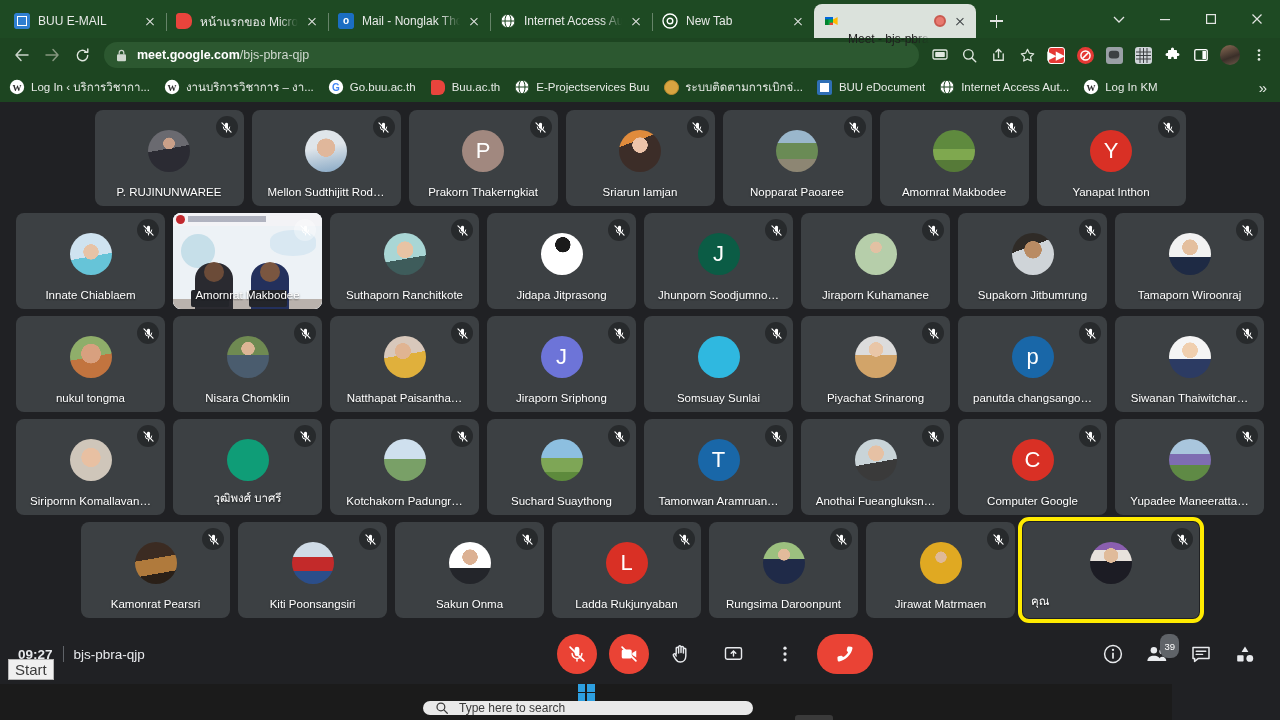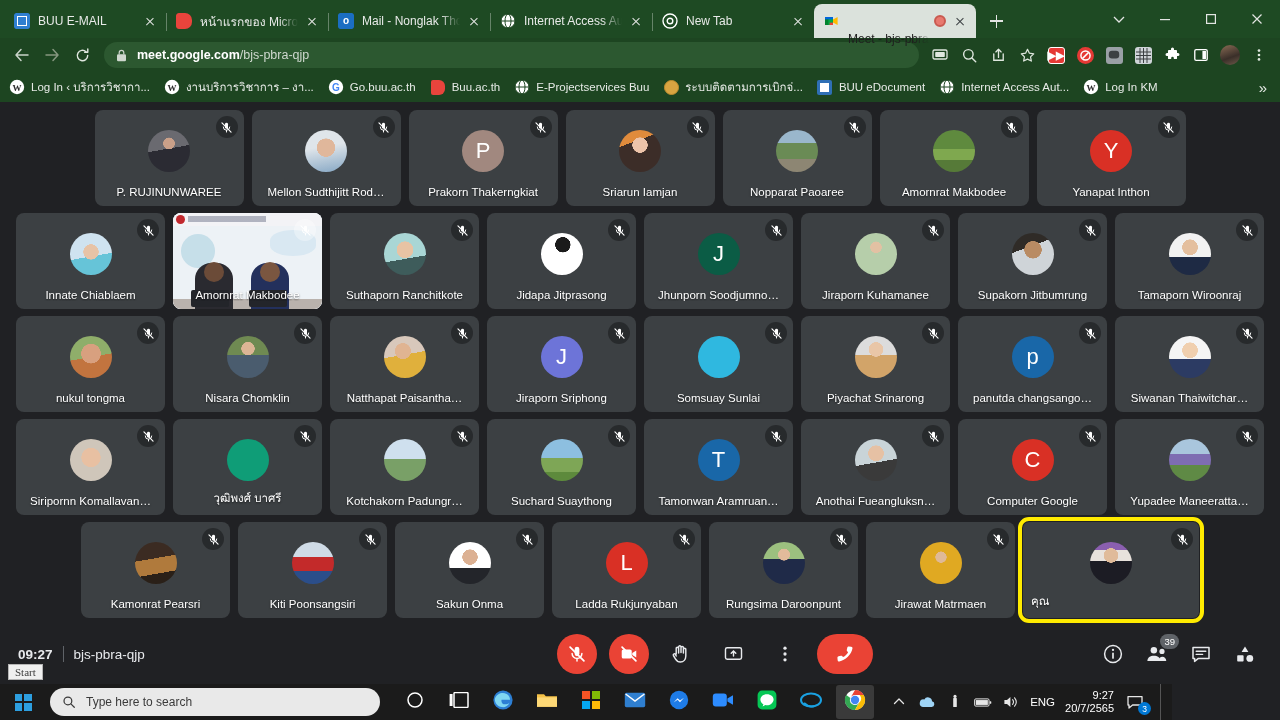--- a/index.html
+++ b/index.html
@@ -122,32 +122,32 @@
   .meetbar .mtime { font-size: 13.5px; color: #e8eaed; font-weight: 700; }
   .meetbar .sep { width: 1px; height: 16px; background: #5f6368; }
   .meetbar .mcode { font-size: 13.5px; color: #e8eaed; font-weight: 500; }
   .meetbar .center { flex: 1 1 auto; display: flex; align-items: center; justify-content: center; gap: 12px; }
   .ctrl { width: 40px; height: 40px; border-radius: 50%; display: flex; align-items: center; justify-content: center; background: transparent; }
   .ctrl.danger { background: #ea4335; }
   .ctrl.hangup { width: 56px; height: 40px; border-radius: 20px; background: #ea4335; }
   .meetbar .right { display: flex; align-items: center; gap: 18px; padding-right: 22px; }
   .rbtn { position: relative; width: 26px; height: 26px; display: flex; align-items: center; justify-content: center; }
   .badge {
-    position: absolute; top: -7px; right: -9px; min-width: 17px; height: 15px; border-radius: 8px;
+    position: absolute; top: -7px; right: -9px; min-width: 17px; height: 24px; border-radius: 8px;
     background: #5f6368; color: #fff; font-size: 9.5px; display: flex; align-items: center; justify-content: center; padding: 0 4px;
   }
 
   
   .start-tip {
     position: absolute; left: 8px; bottom: 4px; background: #f0f0f0; color: #3b3b3b;
-    font-size: 11px; padding: 1px 6px; border: 1px solid #b5b5b5; z-index: 20; font-family: Liberation Serif, serif;
+    font-size: 15px; padding: 1px 6px; border: 1px solid #b5b5b5; z-index: 20;
   }
 
   
-  .taskbar { position: absolute; left: 0; bottom: 0; width: 1172px; height: 36px; background: #1b1b1b; display: flex; align-items: center; }
+  .taskbar { position: absolute; left: 0; bottom: 0; width: 1172px; height: 36px; background: #1b1b1b; display: flex; align-items: center; flex-direction: column; }
   .tb-start { width: 46px; height: 36px; display: flex; align-items: center; justify-content: center; }
   .winlogo { width: 17px; height: 17px; display: grid; grid-template-columns: 1fr 1fr; grid-template-rows: 1fr 1fr; gap: 1.8px; }
   .winlogo i { background: #2d9fe0; display: block; }
   .tb-search {
     width: 330px; height: 28px; background: #e9e9e9; border-radius: 14px; display: flex; align-items: center;
     padding: 0 12px; gap: 10px; margin-left: 4px;
   }
   .tb-search .ph-text { font-size: 12px; color: #3a3a3a; }
   .tb-apps { display: flex; align-items: center; gap: 6px; margin-left: 16px; }
   .tapp { width: 38px; height: 34px; display: flex; align-items: center; justify-content: center; position: relative; border-radius: 3px; }

